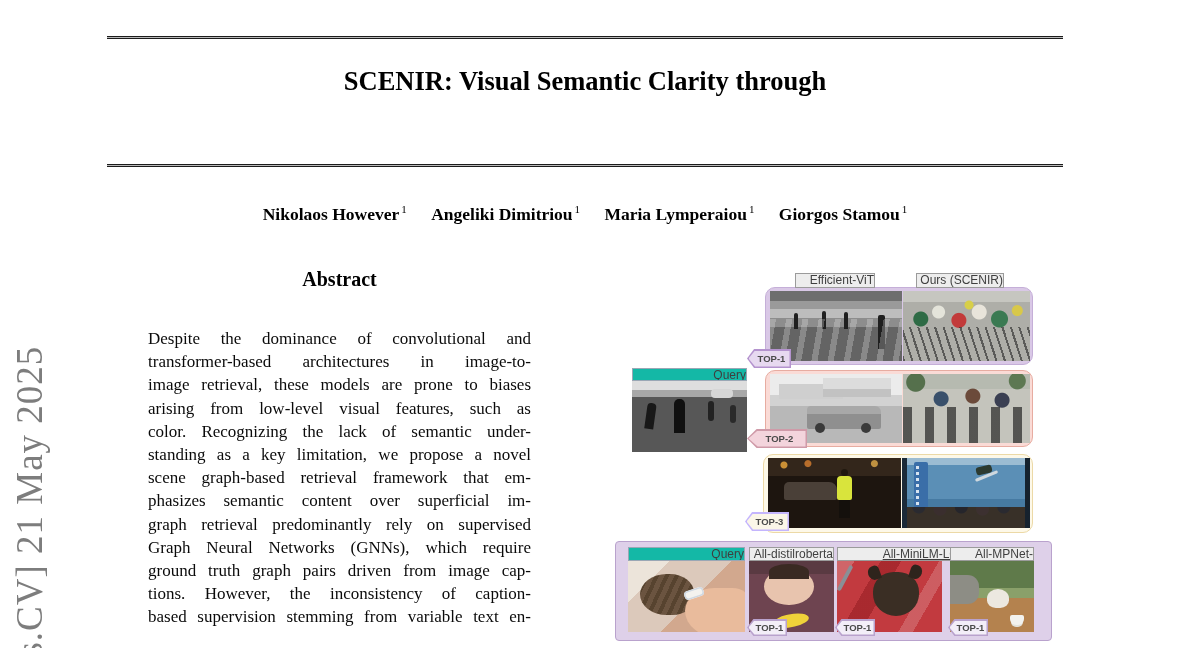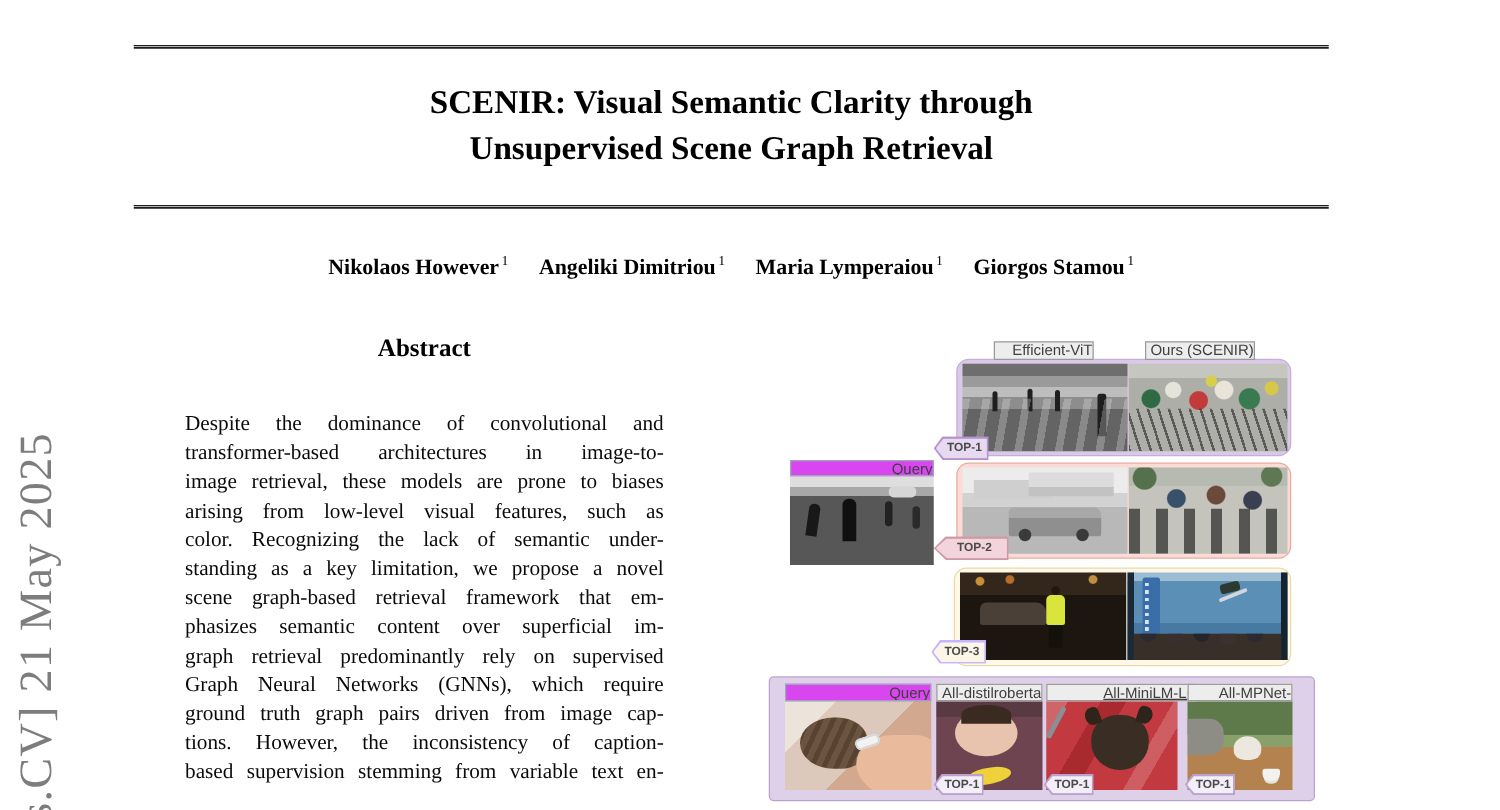--- a/index.html
+++ b/index.html
@@ -29,21 +29,21 @@
   .abs-head{position:absolute;left:148px;top:268px;width:383px;text-align:center;
     font-weight:700;font-size:20px;color:#000;}
   .abs-body{position:absolute;left:148px;top:327px;width:383px;font-size:17px;
     line-height:23.2px;color:#0a0a0a;}
   .absline{text-align:justify;text-align-last:justify;white-space:nowrap;}
 
   
   .fig-label{position:absolute;box-sizing:border-box;border:1px solid #9b9b9b;
     background:#ededed;color:#3f3f3f;font-family:"Liberation Sans",sans-serif;
     font-size:12px;line-height:13px;text-align:right;overflow:hidden;z-index:5;}
-  .fig-label.blue{background:#d946ef;border-color:#9aa7b5;}
+  .fig-label.blue{background:#14b8a6;border-color:#9aa7b5;}
   .panel{position:absolute;box-sizing:border-box;border-radius:10px;z-index:1;}
   .img{position:absolute;z-index:3;overflow:hidden;}
   .img i{position:absolute;display:block;}
 
   .tag{position:absolute;z-index:6;clip-path:polygon(16% 0,100% 0,100% 100%,16% 100%,0 50%);}
   .tag .in{position:absolute;inset:1.5px;clip-path:polygon(16% 0,100% 0,100% 100%,16% 100%,0 50%);}
   .tag .tx{position:absolute;inset:0;z-index:2;display:flex;align-items:center;justify-content:center;
     padding-left:5px;font-family:"Liberation Sans",sans-serif;font-weight:700;
     font-size:9.5px;color:#4a4a4a;}
 
@@ -196,21 +196,20 @@
 <body>
 
 <div id="page">
 
   <div class="arxiv-strip">cs.CV] 21 May 2025</div>
 
   <div class="rule rule-top"></div>
 
   <div class="title">
     <div>SCENIR: Visual Semantic Clarity through</div>
-    <div>Unsupervised Scene Graph Retrieval</div>
   </div>
 
   <div class="rule rule-mid"></div>
 
   <div class="authors">
     <span class="author"><span>Nikolaos However</span><sup>1</sup></span>
     <span class="author"><span>Angeliki Dimitriou</span><sup>1</sup></span>
     <span class="author"><span>Maria Lymperaiou</span><sup>1</sup></span>
     <span class="author"><span>Giorgos Stamou</span><sup>1</sup></span>
   </div>

